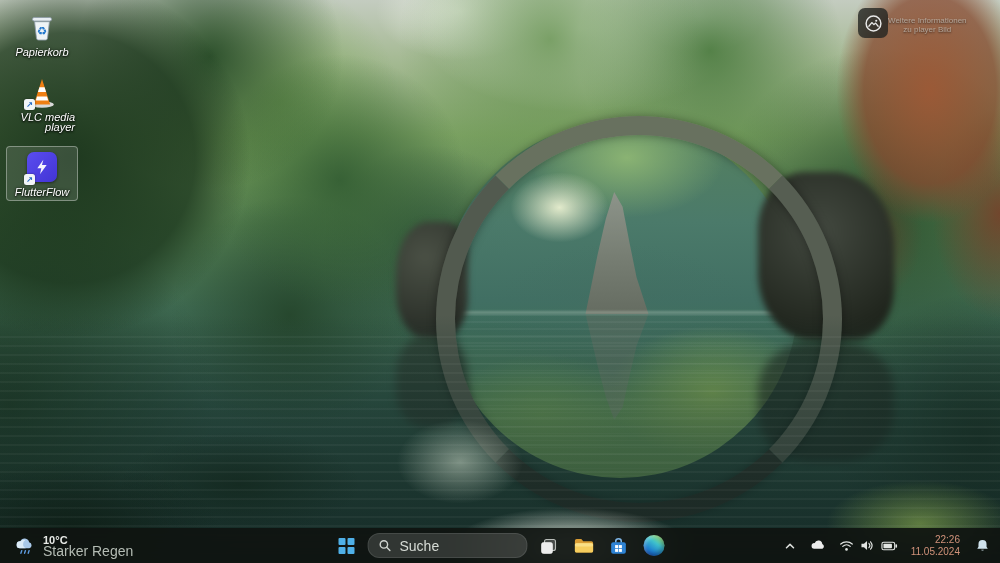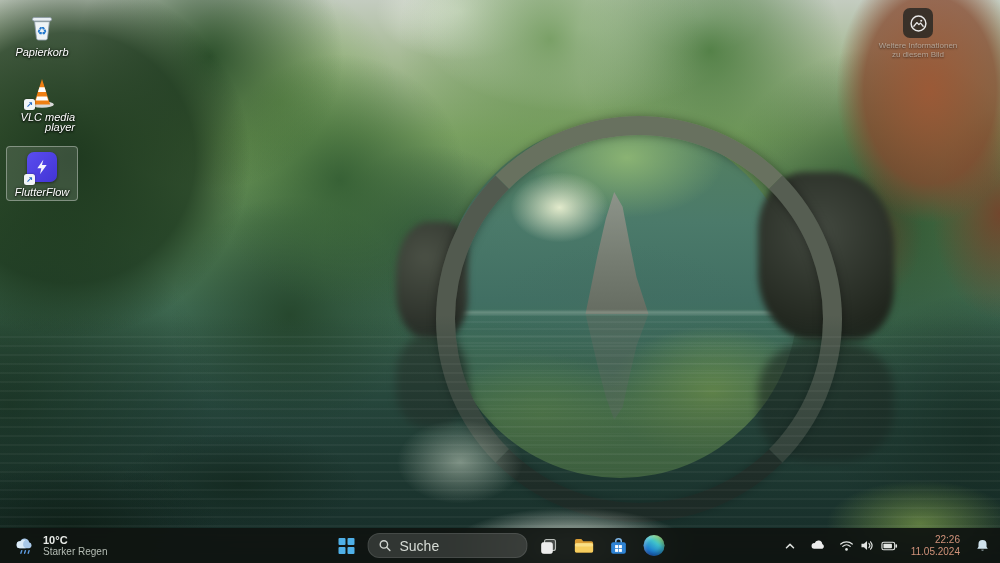--- a/index.html
+++ b/index.html
@@ -78,21 +78,21 @@
       radial-gradient(ellipse 90px 60px at 46% 82%, rgba(216,228,210,.5), transparent 70%),
       radial-gradient(ellipse 130px 60px at 92% 93%, rgba(152,186,84,.55), transparent 72%),
       radial-gradient(ellipse 200px 90px at 7% 94%, rgba(14,30,22,.9), transparent 75%),
       radial-gradient(ellipse 160px 70px at 24% 86%, rgba(18,38,28,.7), transparent 75%),
       linear-gradient(180deg, transparent 56%, rgba(26,50,44,.3) 64%, rgba(22,44,40,.5) 78%, rgba(16,34,32,.65) 100%);
   }
   .wp-streaks{position:absolute;left:0;right:0;top:336px;bottom:0;
     background:repeating-linear-gradient(180deg, rgba(255,255,255,.04) 0 2px, transparent 2px 9px);}
 
   
-  .spotlight{position:absolute;top:8px;right:22px;width:120px;display:flex;flex-direction:column;align-items:center;}
+  .spotlight{position:absolute;top:8px;right:22px;width:120px;display:flex;align-items:center;}
   .spotlight-badge{width:30px;height:30px;border-radius:7px;background:rgba(32,35,32,.78);
     display:flex;align-items:center;justify-content:center;cursor:pointer;}
   .spotlight-caption{margin-top:3px;text-align:center;font-size:8px;line-height:9px;
     color:rgba(225,230,224,.55);text-shadow:0 1px 2px rgba(0,0,0,.6);}
 
   
   .icon-col{position:absolute;left:6px;top:6px;display:flex;flex-direction:column;gap:10px;}
   .dicon{width:66px;padding:3px 2px;display:flex;flex-direction:column;align-items:center;gap:3px;
     border-radius:4px;cursor:pointer;border:1px solid transparent;}
   .dicon.selected{background:rgba(255,255,255,.12);border:1px solid rgba(255,255,255,.35);}
@@ -108,21 +108,21 @@
   
   .taskbar{position:absolute;left:0;right:0;bottom:0;height:35px;
     background:rgba(15,19,16,.92);backdrop-filter:blur(8px);padding-left:12px;}
   .tb-btn{height:28px;min-width:28px;border-radius:5px;display:flex;align-items:center;justify-content:center;
     cursor:pointer;}
 
   .weather{position:absolute;left:4px;top:0;height:35px;display:flex;align-items:center;gap:7px;
     padding:0 10px;border-radius:5px;cursor:pointer;}
   .weather-texts{display:flex;flex-direction:column;justify-content:center;}
   .weather-temp{font-size:11px;color:#e8eae7;line-height:12px;font-weight:bold;}
-  .weather-cond{font-size:10px;color:#b4bcb4;line-height:11px;}
+  .weather-cond{font-size:14px;color:#b4bcb4;line-height:11px;}
 
   .tb-center{position:absolute;left:50%;top:0;height:35px;transform:translateX(-50%);
     display:flex;align-items:center;gap:7px;}
   .start-grid{width:16px;height:16px;display:grid;grid-template-columns:7px 7px;grid-template-rows:7px 7px;gap:2px;}
   .start-grid span{background:#4fb0e8;border-radius:1px;}
   .searchbox{width:138px;height:23px;border-radius:12px;background:rgba(255,255,255,.14);
     border:1px solid rgba(255,255,255,.1);display:flex;align-items:center;gap:8px;padding:0 10px;cursor:text;}
   .search-label{font-size:14px;color:#d7dcd6;}
   .edge-ball{width:21px;height:21px;border-radius:50%;
     background:linear-gradient(215deg,#a6e356 5%,#3ec0cc 40%,#1e7fd0 70%,#1c49ae 95%);
@@ -162,21 +162,21 @@
   <div class="spotlight">
     <div class="spotlight-badge">
       <svg width="19" height="19" viewBox="0 0 18 18">
         <circle cx="9" cy="9" r="7" fill="none" stroke="#e9e9e9" stroke-width="1.4"></circle>
         <path d="M4.6,11.6 L7.4,8.1 L9.4,10.1 L11,8.6 L13.4,11.6" fill="none" stroke="#e9e9e9" stroke-width="1.2" stroke-linecap="round" stroke-linejoin="round"></path>
         <circle cx="11.6" cy="6.4" r="1" fill="#e9e9e9"></circle>
       </svg>
     </div>
     <div class="spotlight-caption">
       <div>Weitere Informationen</div>
-      <div>zu diesem Bild</div>
+      <div>zu player Bild</div>
     </div>
   </div>
 
   <div class="icon-col">
 
     <div class="dicon">
       <div class="dicon-art">
         <svg width="34" height="34" viewBox="0 0 32 32">
           <rect x="7" y="7" width="18" height="3.4" rx="1.6" fill="#e8eef3" stroke="#8c9ba6" stroke-width="0.8"></rect>
           <path d="M9,11 L10.8,26.5 Q11,28.3 12.8,28.3 L19.2,28.3 Q21,28.3 21.2,26.5 L23,11 Z" fill="#eef3f6" stroke="#8c9ba6" stroke-width="0.8"></path>

